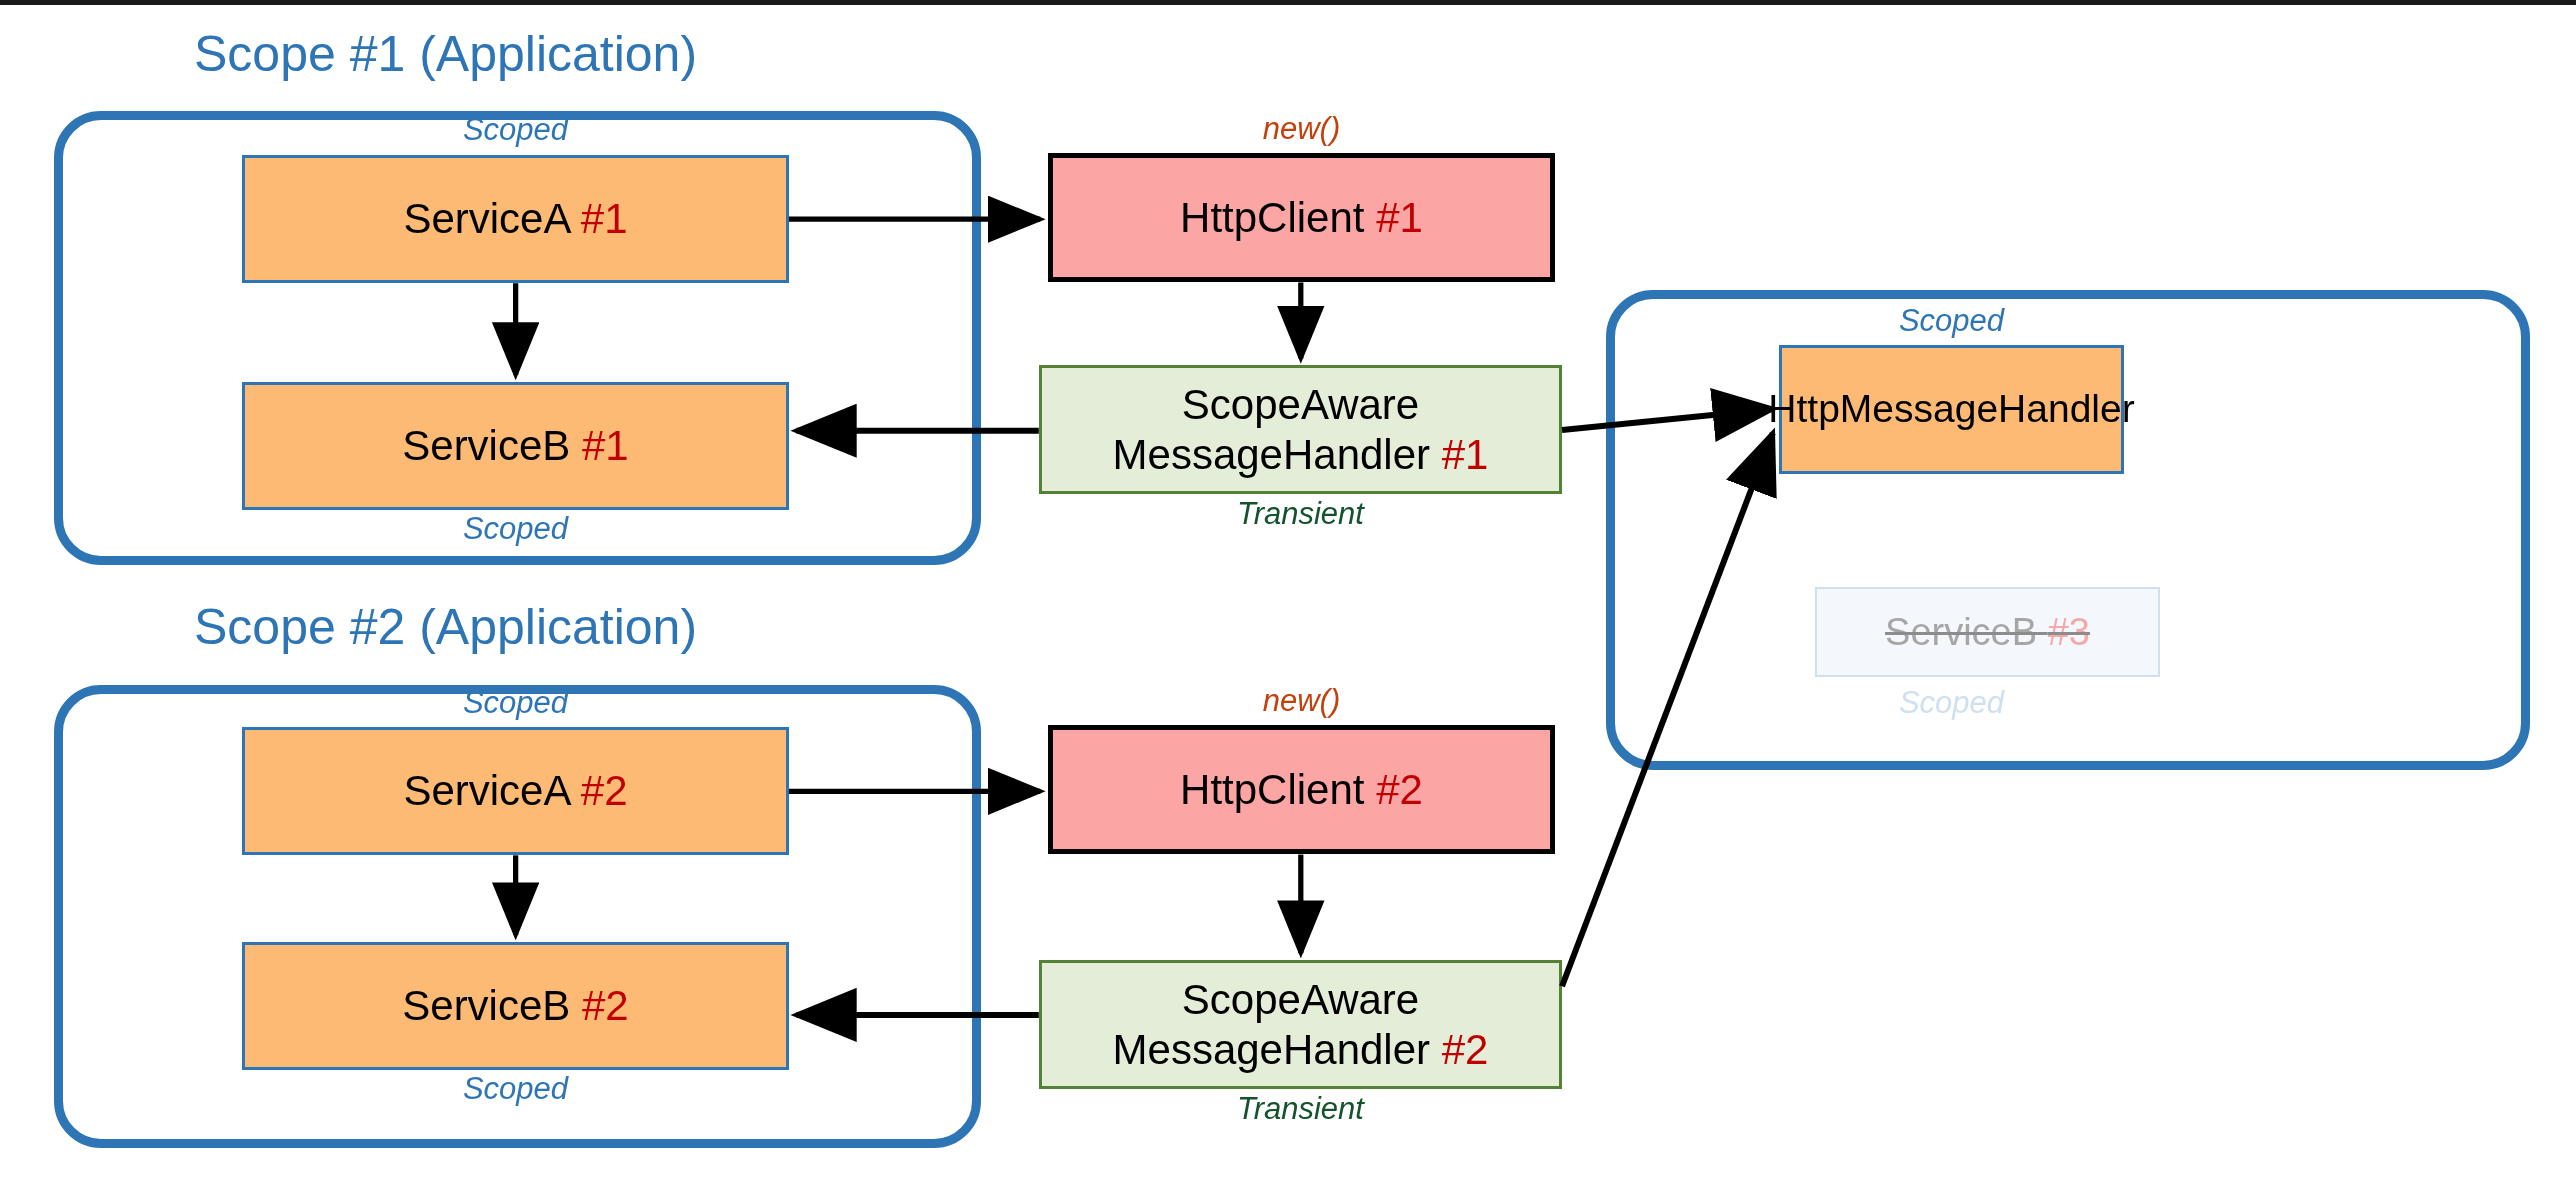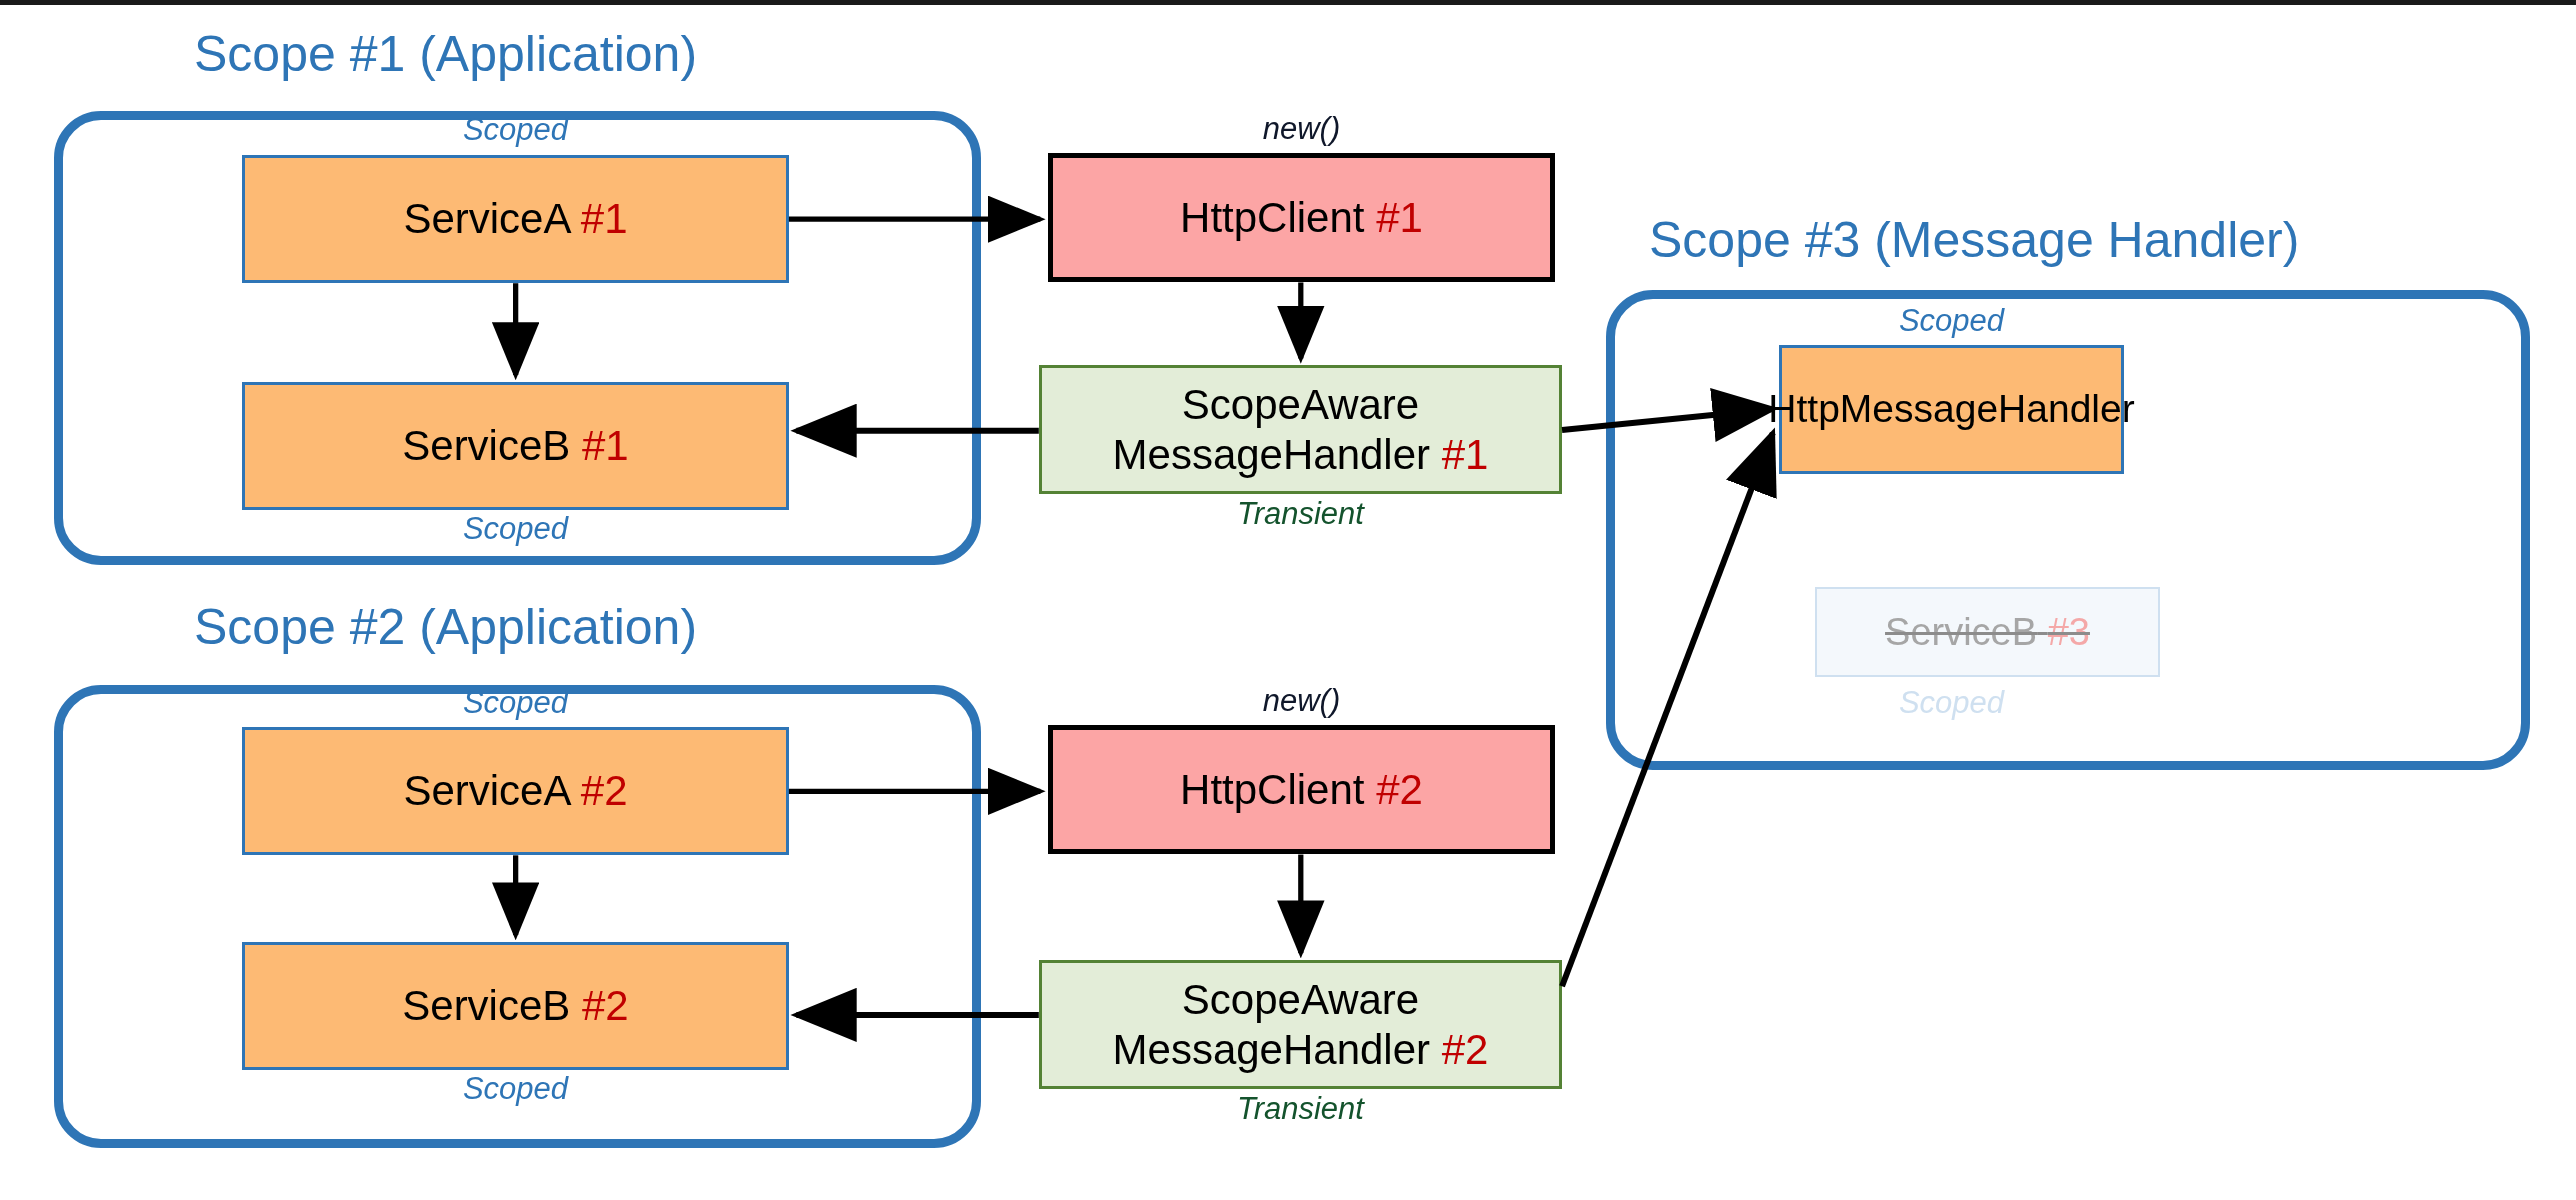--- a/index.html
+++ b/index.html
@@ -29,21 +29,21 @@
   .n-faded{background:#F4F8FC;border:2.3px solid #CFE0F0;}
   .n-faded .label{color:#A6A6A6;text-decoration:line-through;
                   text-decoration-thickness:3px;text-decoration-color:#8C8C8C;}
   .n-faded .label .num{color:#F4A8A8;}
 
   
   .cap{position:absolute;font-size:31px;font-style:italic;line-height:1;
        white-space:nowrap;text-align:center;}
   .cap-blue{color:#2E75B6;}
   .cap-green{color:#14532d;}
-  .cap-black{color:#0f172a;}
+  .cap-black{color:#c2410c;}
   .cap-faded{color:#CFE0F0;}
   .top-rule{position:absolute;left:0;top:0;width:2576px;height:5.3px;background:#1a1a1a;}
 </style>
 </head>
 <body>
 
 <div id="stage">
 
   <div class="top-rule"></div>
 
@@ -63,21 +63,20 @@
   <div class="cap cap-black" style="left:1048px;top:113px;width:507px;">new()</div>
   <div class="node n-gray" style="left:1048px;top:153px;width:507px;height:129px;">
     <span class="label"><span>HttpClient</span> <span class="num">#1</span></span>
   </div>
 
   <div class="node n-green" style="left:1039px;top:365px;width:523px;height:129px;">
     <span class="label" style="display:block;"><span>ScopeAware</span><br><span>MessageHandler</span> <span class="num">#1</span></span>
   </div>
   <div class="cap cap-green" style="left:1039px;top:498px;width:523px;">Transient</div>
 
-  <div class="scope-title" style="left:1649px;top:215px;">Scope #3 (Message Handler)</div>
   <div class="scope" style="left:1606px;top:290px;width:924px;height:480px;"></div>
 
   <div class="cap cap-blue" style="left:1779px;top:305px;width:345px;">Scoped</div>
   <div class="node n-blue" style="left:1779px;top:345px;width:345px;height:129px;">
     <span class="label" style="font-size:39px;"><span>HttpMessageHandler</span></span>
   </div>
 
   <div class="node n-faded" style="left:1779px;top:587px;width:345px;height:90px;margin-left:36px;">
     <span class="label" style="font-size:38px;"><span>ServiceB</span> <span class="num">#3</span></span>
   </div>

